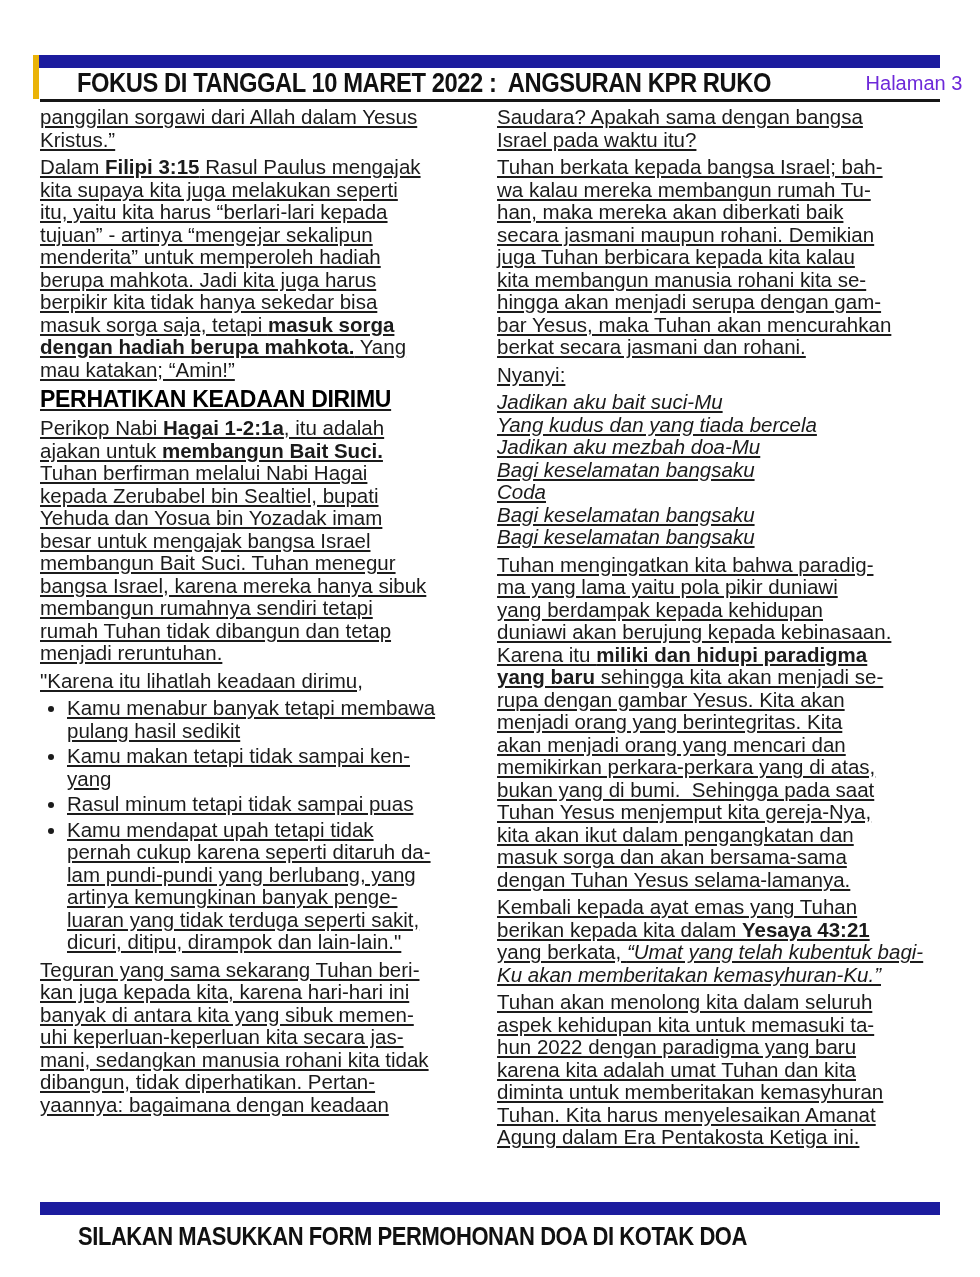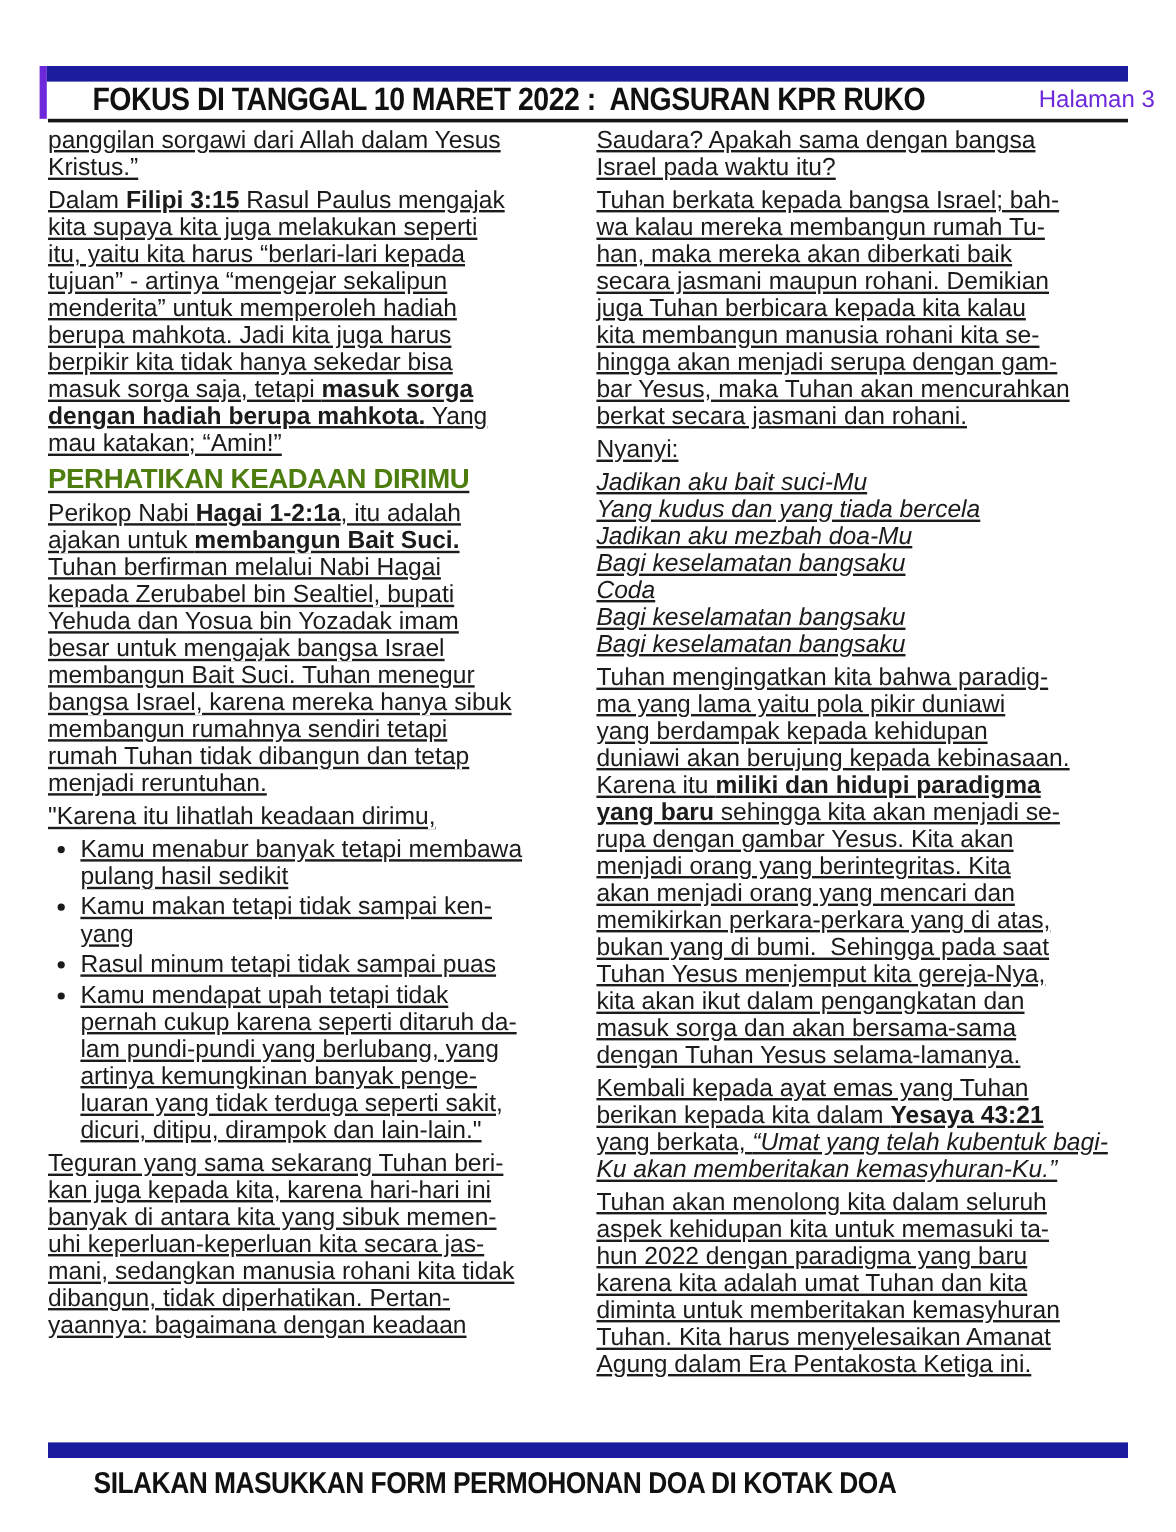--- a/index.html
+++ b/index.html
@@ -1,37 +1,37 @@
 <!DOCTYPE html>
 <html><head>
 <meta charset="utf-8">
 <style>
   html,body{margin:0;padding:0;}
   body{
     width:980px;height:1277px;background:#ffffff;
     font-family:"Liberation Sans","DejaVu Sans",sans-serif;
     color:#1b1b1b;overflow:hidden;
   }
-  .header{margin:55px 40px 0 33px;border-left:6px solid #6d28d9;text-align:center;}
+  .header{margin:55px 40px 0 33px;border-left:6px solid #eab308;text-align:center;}
   .topbar{height:13px;background:#1c1c9e;}
   .header-row{display:flex;align-items:center;height:31px;padding-left:38px;padding-right:2px;}
   .title{
     font-weight:bold;font-size:27px;letter-spacing:-0.5px;white-space:pre;
     transform:scaleX(0.88);transform-origin:0 50%;color:#111;
   }
   .page-label{margin-left:auto;font-size:20px;color:#6d28d9;white-space:pre;}
   .rule{border-top:3px solid #161616;margin:0 40px;}
   .bodycols{
     display:flex;gap:25px;margin:4px 40px 0;height:1082px;overflow:hidden;
     font-size:20.5px;line-height:22.5px;text-decoration:underline;
   }
   .col-left{width:432px;}
   .col-right{width:443px;}
   p.para{margin:0 0 5px;white-space:pre-wrap;}
-  h2.heading{font-size:23px;line-height:26px;margin:5px 0;letter-spacing:-0.3px;color:#4d7c0f;}
+  h2.heading{font-size:23px;line-height:26px;margin:5px 0;letter-spacing:-0.3px;color:#000000;}
   ul.bullets{margin:0 0 5px;padding-left:27px;}
   ul.bullets li{margin:0 0 3px;white-space:pre-wrap;}
   .lyrics{font-style:italic;margin:0 0 5px;}
   .lyric-line{white-space:pre-wrap;}
   span.b{font-weight:bold;}
   span.i{font-style:italic;}
   .footbar{height:13px;background:#1c1c9e;margin:14px 40px 0;}
   .footer-note{
     margin:7px 40px 0 78px;font-weight:bold;font-size:25px;letter-spacing:-0.5px;
     white-space:pre;transform:scaleX(0.88);transform-origin:0 50%;color:#111;

